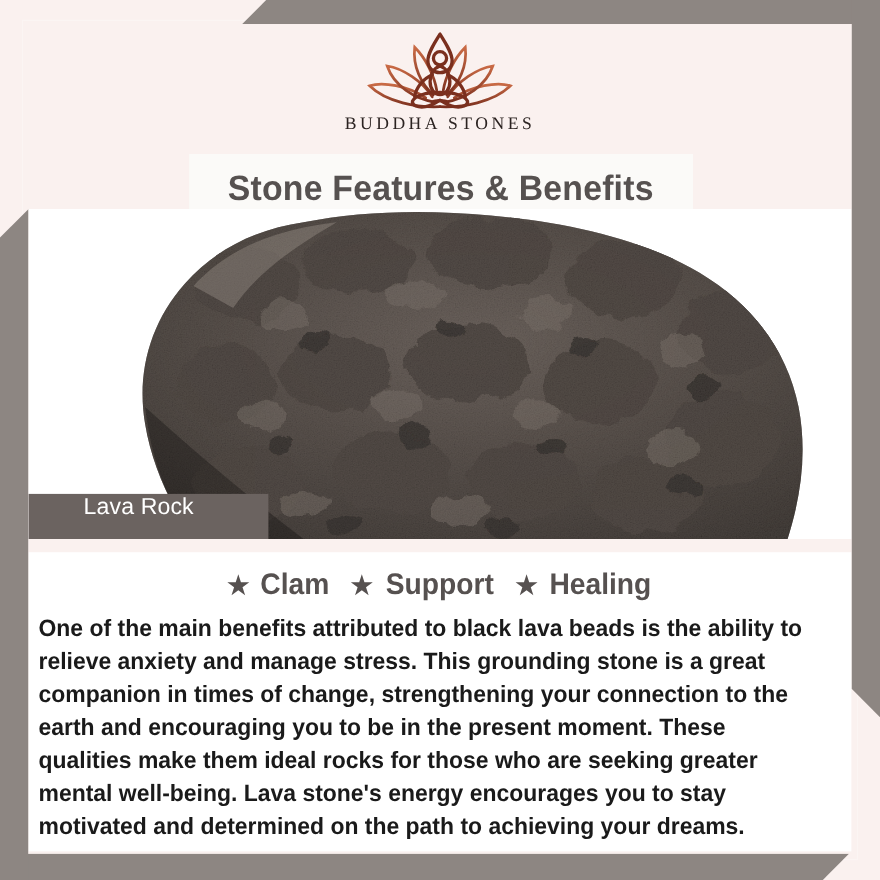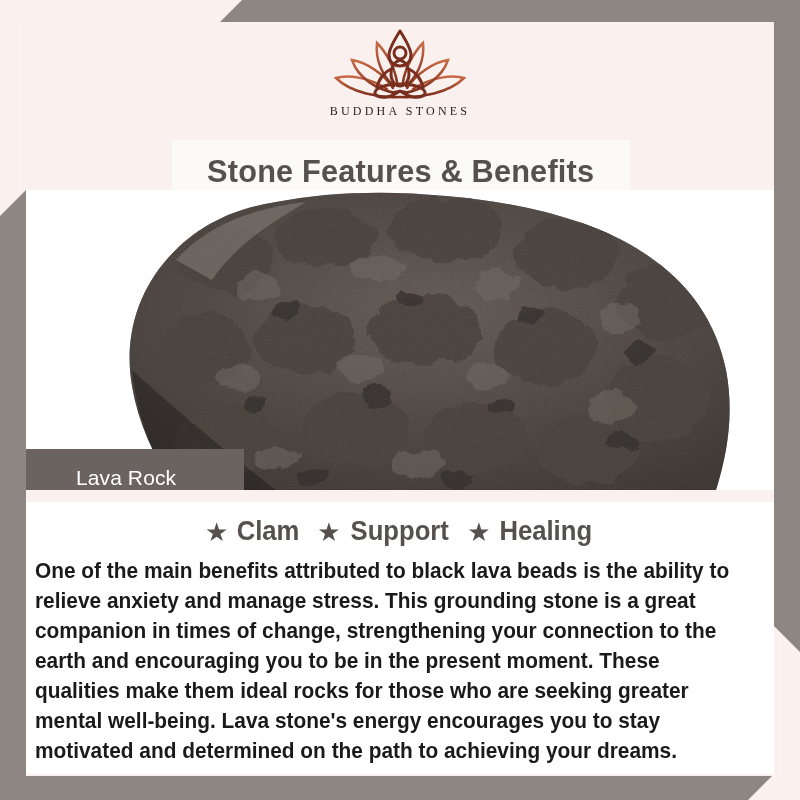--- a/index.html
+++ b/index.html
@@ -83,21 +83,21 @@
   }
   .logo-mark {
     margin-top: 22px;
     width: 150px;
     height: 80px;
     display: block;
   }
   .brand-name {
     margin-top: 2px;
     font-family: "Liberation Serif", serif;
-    font-size: 12px;
+    font-size: 16px;
     letter-spacing: 3.2px;
     color: #2b2321;
     text-align: center;
   }
 
   
   .title-banner {
     position: absolute;
     left: 172px;
     top: 140px;
@@ -142,21 +142,21 @@
   
   .caption-bar {
     position: absolute;
     left: 26px;
     top: 449px;
     width: 218px;
     height: 41px;
     background: #6b6360;
     z-index: 8;
     display: flex;
-    align-items: flex-end;
+    align-items: flex-start;
   }
   .caption-text {
     color: #ffffff;
     font-size: 21px;
     margin-left: 50px;
     letter-spacing: 0.1px;
     white-space: nowrap;
   }
 
   

